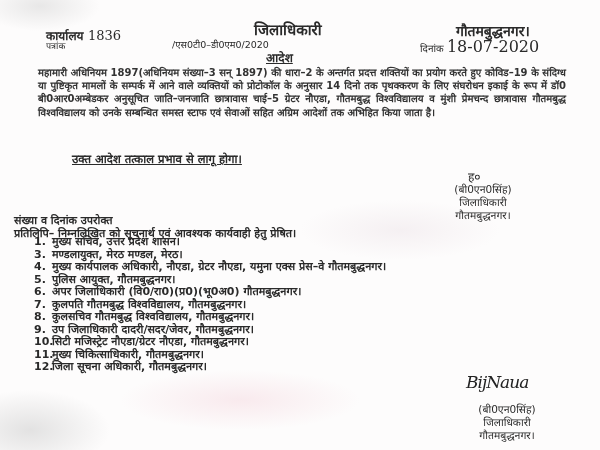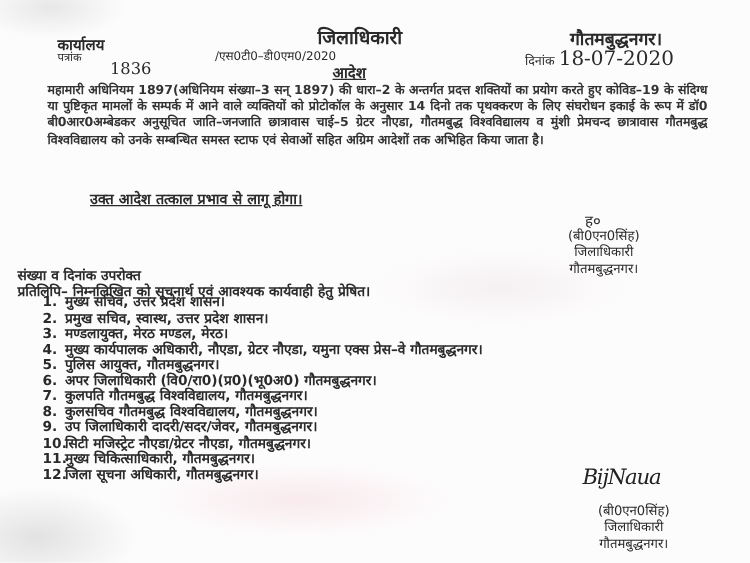--- a/index.html
+++ b/index.html
@@ -16,21 +16,21 @@
       radial-gradient(ellipse 80px 40px at 30px 430px, rgba(200,200,200,0.5), transparent),
       radial-gradient(ellipse 60px 25px at 40px 6px, rgba(200,200,200,0.4), transparent),
       radial-gradient(ellipse 100px 30px at 400px 230px, rgba(235,225,230,0.45), transparent),
       #fdfcfc;
   }
   .abs { position:absolute; white-space:nowrap; }
   .hdr-office { left:46px; top:27px; font-size:12px; font-weight:bold; }
   .hdr-title { left:254px; top:19px; font-size:15px; font-weight:bold; }
   .hdr-city { left:456px; top:21px; font-size:14px; font-weight:bold; }
   .hdr-ref-label { left:46px; top:39px; font-size:9px; }
-  .hdr-ref-num { left:88px; top:48px; font-size:13px; font-family:"DejaVu Serif", serif; }
+  .hdr-ref-num { left:88px; top:28px; font-size:13px; font-family:"DejaVu Serif", serif; }
   .hdr-ref-code { left:172px; top:38px; font-size:9.5px; }
   .hdr-date { left:420px; top:37px; font-size:10px; }
   .hdr-order { left:266px; top:49px; font-size:12px; font-weight:bold; text-decoration:underline; }
 
   .body-para {
     position:absolute; left:38px; top:66px; width:528px;
     font-size:10px; line-height:13.2px; text-align:justify; font-weight:bold;
     color:#333;
   }
   .effect { left:72px; top:151px; font-size:11.5px; font-weight:bold;text-decoration:underline; }
@@ -72,21 +72,20 @@
     <div>(बी0एन0सिंह)</div>
     <div>जिलाधिकारी</div>
     <div>गौतमबुद्धनगर।</div>
   </div>
 
   <div class="abs ref-line">संख्या व दिनांक उपरोक्त</div>
   <div class="abs copy-line">प्रतिलिपि– निम्नलिखित को सूचनार्थ एवं आवश्यक कार्यवाही हेतु प्रेषित।</div>
 
   <div class="list">
     <div class="list-item"><span class="list-num">1.</span><span>मुख्य सचिव, उत्तर प्रदेश शासन।</span></div>
-    <div class="list-item"><span class="list-num">2.</span><span>प्रमुख सचिव, स्वास्थ, उत्तर प्रदेश शासन।</span></div>
     <div class="list-item"><span class="list-num">3.</span><span>मण्डलायुक्त, मेरठ मण्डल, मेरठ।</span></div>
     <div class="list-item"><span class="list-num">4.</span><span>मुख्य कार्यपालक अधिकारी, नौएडा, ग्रेटर नौएडा, यमुना एक्स प्रेस–वे गौतमबुद्धनगर।</span></div>
     <div class="list-item"><span class="list-num">5.</span><span>पुलिस आयुक्त, गौतमबुद्धनगर।</span></div>
     <div class="list-item"><span class="list-num">6.</span><span>अपर जिलाधिकारी (वि0/रा0)(प्र0)(भू0अ0) गौतमबुद्धनगर।</span></div>
     <div class="list-item"><span class="list-num">7.</span><span>कुलपति गौतमबुद्ध विश्वविद्यालय, गौतमबुद्धनगर।</span></div>
     <div class="list-item"><span class="list-num">8.</span><span>कुलसचिव गौतमबुद्ध विश्वविद्यालय, गौतमबुद्धनगर।</span></div>
     <div class="list-item"><span class="list-num">9.</span><span>उप जिलाधिकारी दादरी/सदर/जेवर, गौतमबुद्धनगर।</span></div>
     <div class="list-item"><span class="list-num">10.</span><span>सिटी मजिस्ट्रेट नौएडा/ग्रेटर नौएडा, गौतमबुद्धनगर।</span></div>
     <div class="list-item"><span class="list-num">11.</span><span>मुख्य चिकित्साधिकारी, गौतमबुद्धनगर।</span></div>
     <div class="list-item"><span class="list-num">12.</span><span>जिला सूचना अधिकारी, गौतमबुद्धनगर।</span></div>

